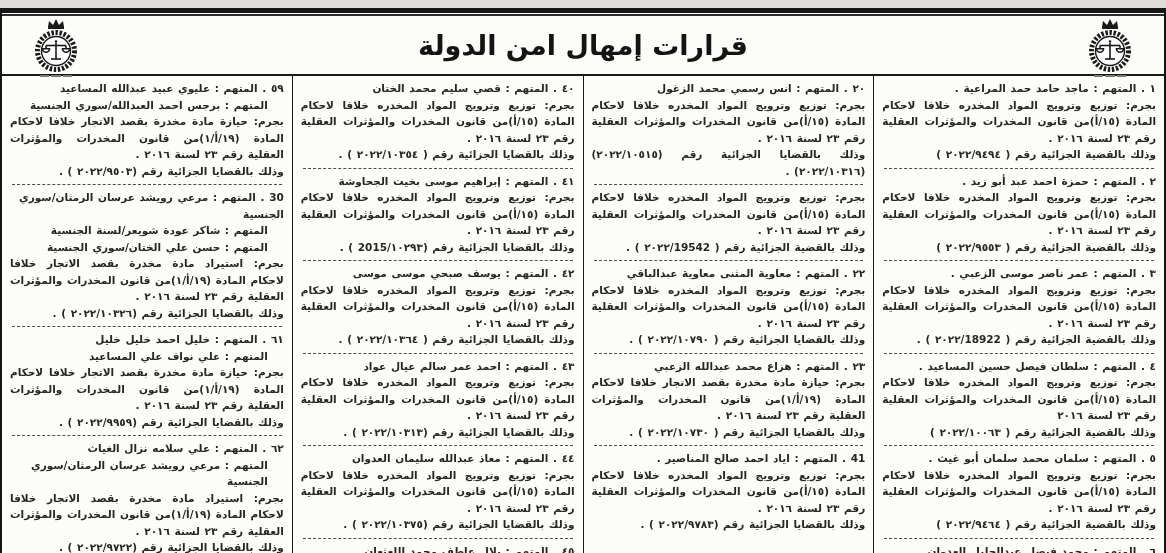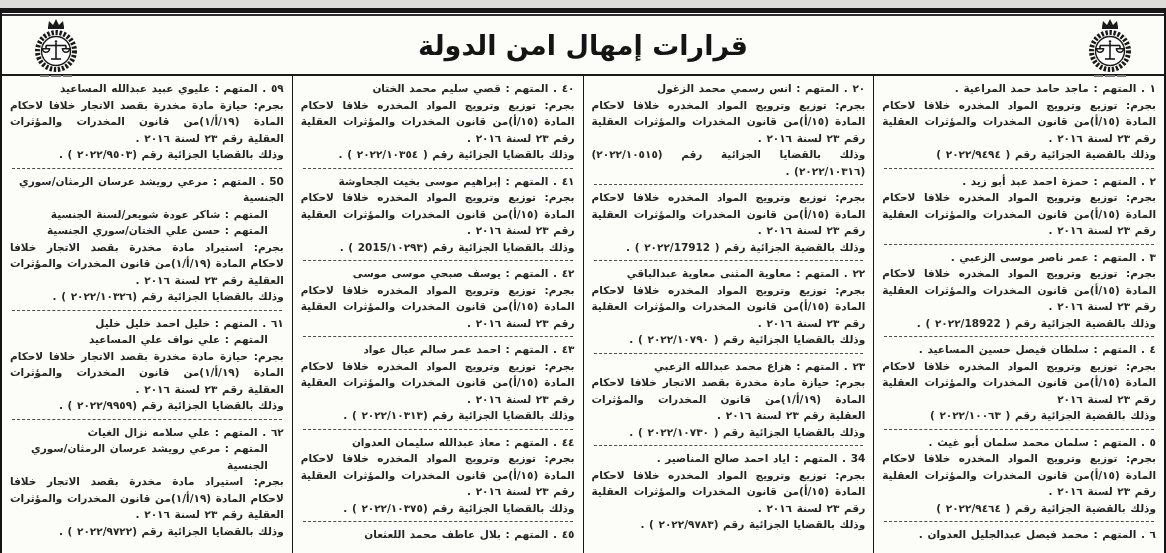--- a/index.html
+++ b/index.html
@@ -92,20 +92,21 @@
       <div class="col">
         <div class="entry">
           <p class="line l-name">١ . المتهم : ماجد حامد حمد المراعية .</p>
           <p class="line l-charge">بجرم: توزيع وترويج المواد المخدره خلافا لاحكام المادة (١٥/أ)من قانون المخدرات والمؤثرات العقلية رقم ٢٣ لسنة ٢٠١٦ .</p>
           <p class="line l-case">وذلك بالقضية الجزائية رقم ( ٢٠٢٢/٩٤٩٤ )</p>
         </div>
         <div class="sep"></div>
         <div class="entry">
           <p class="line l-name">٢ . المتهم : حمزة احمد عبد أبو زيد .</p>
           <p class="line l-charge">بجرم: توزيع وترويج المواد المخدره خلافا لاحكام المادة (١٥/أ)من قانون المخدرات والمؤثرات العقلية رقم ٢٣ لسنة ٢٠١٦ .</p>
+          <p class="line l-case">وذلك بالقضية الجزائية رقم ( ٢٠٢٢/٩٥٥٣ )</p>
         </div>
         <div class="sep"></div>
         <div class="entry">
           <p class="line l-name">٣ . المتهم : عمر ناصر موسى الزعبي .</p>
           <p class="line l-charge">بجرم: توزيع وترويج المواد المخدره خلافا لاحكام المادة (١٥/أ)من قانون المخدرات والمؤثرات العقلية رقم ٢٣ لسنة ٢٠١٦ .</p>
           <p class="line l-case">وذلك بالقضية الجزائية رقم ( ٢٠٢٢/18922 ) .</p>
         </div>
         <div class="sep"></div>
         <div class="entry">
           <p class="line l-name">٤ . المتهم : سلطان فيصل حسين المساعيد .</p>
@@ -125,57 +126,58 @@
       </div>
       <div class="col">
         <div class="entry">
           <p class="line l-name">٢٠ . المتهم : انس رسمي محمد الزغول</p>
           <p class="line l-charge">بجرم: توزيع وترويج المواد المخدره خلافا لاحكام المادة (١٥/أ)من قانون المخدرات والمؤثرات العقلية رقم ٢٣ لسنة ٢٠١٦ .</p>
           <p class="line l-case">وذلك بالقضايا الجزائية رقم (٢٠٢٢/١٠٥١٥) (٢٠٢٢/١٠٣١٦) .</p>
         </div>
         <div class="sep"></div>
         <div class="entry">
           <p class="line l-charge">بجرم: توزيع وترويج المواد المخدره خلافا لاحكام المادة (١٥/أ)من قانون المخدرات والمؤثرات العقلية رقم ٢٣ لسنة ٢٠١٦ .</p>
-          <p class="line l-case">وذلك بالقضية الجزائية رقم ( ٢٠٢٢/17912 ) .</p>
+          <p class="line l-case">وذلك بالقضية الجزائية رقم ( ٢٠٢٢/19542 ) .</p>
         </div>
         <div class="sep"></div>
         <div class="entry">
           <p class="line l-name">٢٢ . المتهم : معاوية المثنى معاوية عبدالباقي</p>
           <p class="line l-charge">بجرم: توزيع وترويج المواد المخدره خلافا لاحكام المادة (١٥/أ)من قانون المخدرات والمؤثرات العقلية رقم ٢٣ لسنة ٢٠١٦ .</p>
           <p class="line l-case">وذلك بالقضايا الجزائية رقم ( ٢٠٢٢/١٠٧٩٠ ) .</p>
         </div>
         <div class="sep"></div>
         <div class="entry">
           <p class="line l-name">٢٣ . المتهم : هزاع محمد عبدالله الزعبي</p>
           <p class="line l-charge">بجرم: حيازة مادة مخدرة بقصد الاتجار خلافا لاحكام المادة (١٩/أ/١)من قانون المخدرات والمؤثرات العقلية رقم ٢٣ لسنة ٢٠١٦ .</p>
           <p class="line l-case">وذلك بالقضايا الجزائية رقم ( ٢٠٢٢/١٠٧٣٠ ) .</p>
         </div>
         <div class="sep"></div>
         <div class="entry">
-          <p class="line l-name">34 . المتهم : اياد احمد صالح المناصير .</p>
+          <p class="line l-name">41 . المتهم : اياد احمد صالح المناصير .</p>
           <p class="line l-charge">بجرم: توزيع وترويج المواد المخدره خلافا لاحكام المادة (١٥/أ)من قانون المخدرات والمؤثرات العقلية رقم ٢٣ لسنة ٢٠١٦ .</p>
           <p class="line l-case">وذلك بالقضايا الجزائية رقم (٢٠٢٢/٩٧٨٣ ) .</p>
         </div>
       </div>
       <div class="col">
         <div class="entry">
           <p class="line l-name">٤٠ . المتهم : قصي سليم محمد الختان</p>
           <p class="line l-charge">بجرم: توزيع وترويج المواد المخدره خلافا لاحكام المادة (١٥/أ)من قانون المخدرات والمؤثرات العقلية رقم ٢٣ لسنة ٢٠١٦ .</p>
           <p class="line l-case">وذلك بالقضايا الجزائية رقم ( ٢٠٢٢/١٠٣٥٤ ) .</p>
         </div>
         <div class="sep"></div>
         <div class="entry">
           <p class="line l-name">٤١ . المتهم : إبراهيم موسى بخيت الجحاوشة</p>
           <p class="line l-charge">بجرم: توزيع وترويج المواد المخدره خلافا لاحكام المادة (١٥/أ)من قانون المخدرات والمؤثرات العقلية رقم ٢٣ لسنة ٢٠١٦ .</p>
           <p class="line l-case">وذلك بالقضايا الجزائية رقم (2015/١٠٢٩٣ ) .</p>
         </div>
         <div class="sep"></div>
         <div class="entry">
           <p class="line l-name">٤٢ . المتهم : يوسف صبحي موسى موسى</p>
           <p class="line l-charge">بجرم: توزيع وترويج المواد المخدره خلافا لاحكام المادة (١٥/أ)من قانون المخدرات والمؤثرات العقلية رقم ٢٣ لسنة ٢٠١٦ .</p>
+          <p class="line l-case">وذلك بالقضايا الجزائية رقم ( ٢٠٢٢/١٠٣٦٤ ) .</p>
         </div>
         <div class="sep"></div>
         <div class="entry">
           <p class="line l-name">٤٣ . المتهم : احمد عمر سالم عيال عواد</p>
           <p class="line l-charge">بجرم: توزيع وترويج المواد المخدره خلافا لاحكام المادة (١٥/أ)من قانون المخدرات والمؤثرات العقلية رقم ٢٣ لسنة ٢٠١٦ .</p>
           <p class="line l-case">وذلك بالقضايا الجزائية رقم (٢٠٢٢/١٠٣١٣ ) .</p>
         </div>
         <div class="sep"></div>
         <div class="entry">
           <p class="line l-name">٤٤ . المتهم : معاذ عبدالله سليمان العدوان</p>
@@ -183,26 +185,27 @@
           <p class="line l-case">وذلك بالقضايا الجزائية رقم (٢٠٢٢/١٠٣٧٥ ) .</p>
         </div>
         <div class="sep"></div>
         <div class="entry">
           <p class="line l-name">٤٥ . المتهم : بلال عاطف محمد اللعثعان</p>
         </div>
       </div>
       <div class="col">
         <div class="entry">
           <p class="line l-name">٥٩ . المتهم : عليوي عبيد عبدالله المساعيد</p>
+          <p class="line l-sub">المتهم : برجس احمد العبدالله/سوري الجنسية</p>
           <p class="line l-charge">بجرم: حيازة مادة مخدرة بقصد الاتجار خلافا لاحكام المادة (١٩/أ/١)من قانون المخدرات والمؤثرات العقلية رقم ٢٣ لسنة ٢٠١٦ .</p>
           <p class="line l-case">وذلك بالقضايا الجزائية رقم (٢٠٢٢/٩٥٠٣ ) .</p>
         </div>
         <div class="sep"></div>
         <div class="entry">
-          <p class="line l-name">50 . المتهم : مرعي رويشد عرسان الرمثان/سوري الجنسية</p>
+          <p class="line l-name">30 . المتهم : مرعي رويشد عرسان الرمثان/سوري الجنسية</p>
           <p class="line l-sub">المتهم : شاكر عودة شويعر/لسنة الجنسية</p>
           <p class="line l-sub">المتهم : حسن علي الختان/سوري الجنسية</p>
           <p class="line l-charge">بجرم: استيراد مادة مخدرة بقصد الاتجار خلافا لاحكام المادة (١٩/أ/١)من قانون المخدرات والمؤثرات العقلية رقم ٢٣ لسنة ٢٠١٦ .</p>
           <p class="line l-case">وذلك بالقضايا الجزائية رقم (٢٠٢٢/١٠٣٢٦ ) .</p>
         </div>
         <div class="sep"></div>
         <div class="entry">
           <p class="line l-name">٦١ . المتهم : خليل احمد خليل خليل</p>
           <p class="line l-sub">المتهم : علي نواف علي المساعيد</p>
           <p class="line l-charge">بجرم: حيازة مادة مخدرة بقصد الاتجار خلافا لاحكام المادة (١٩/أ/١)من قانون المخدرات والمؤثرات العقلية رقم ٢٣ لسنة ٢٠١٦ .</p>

